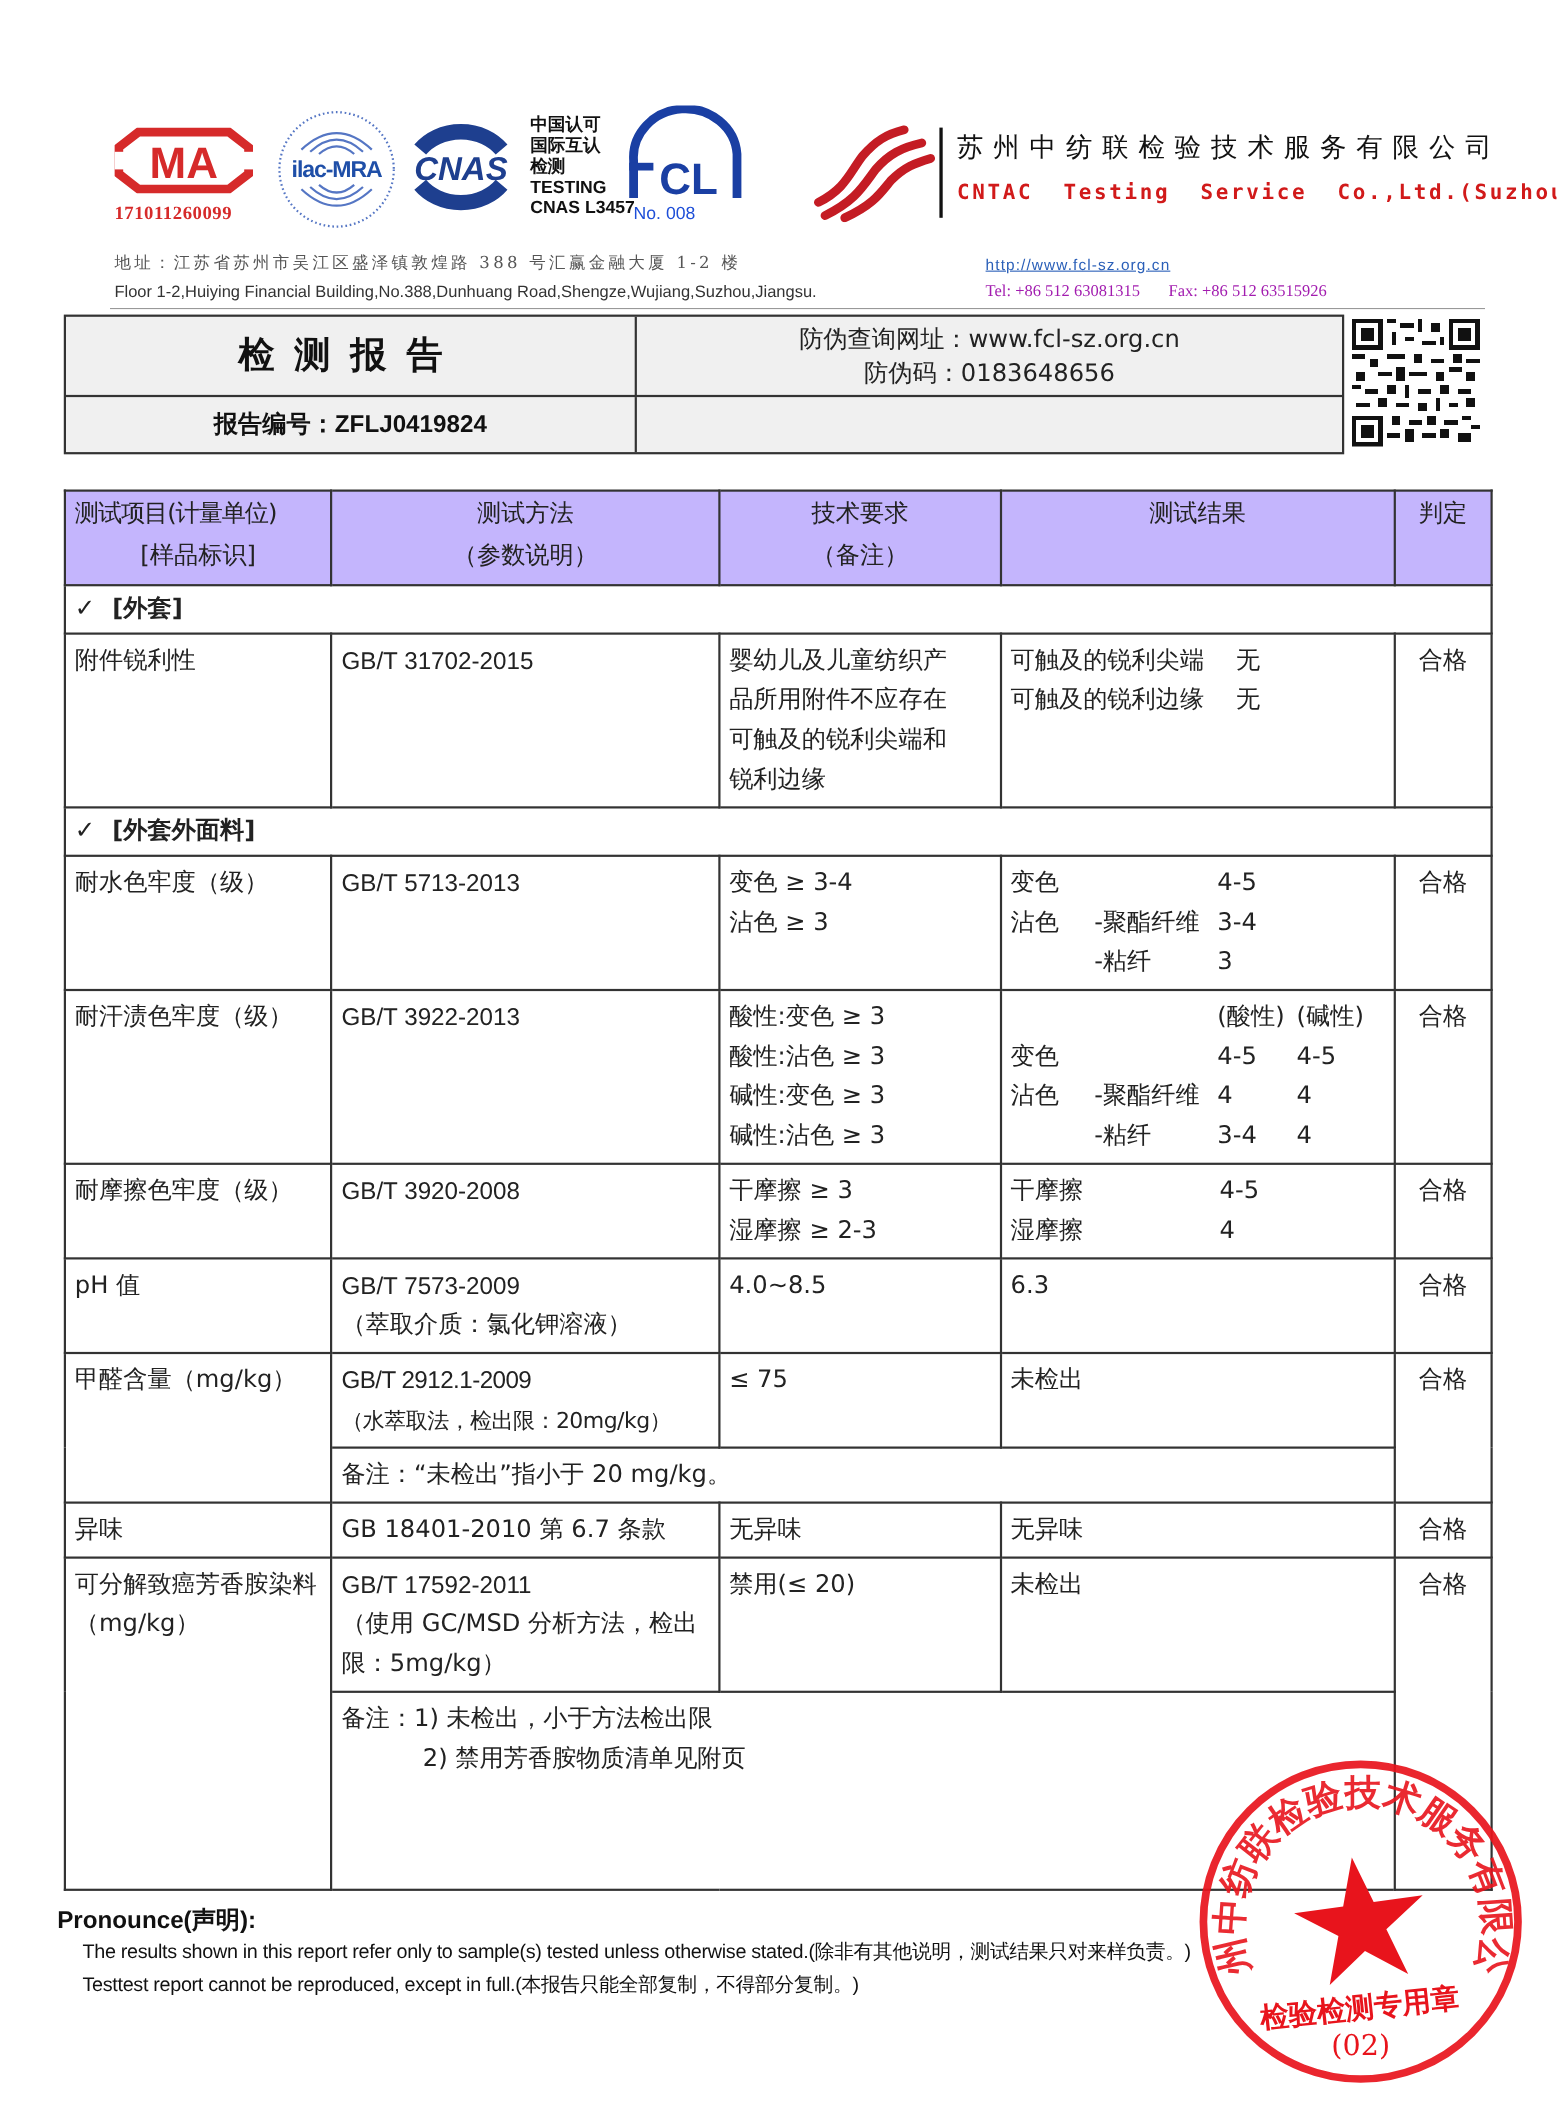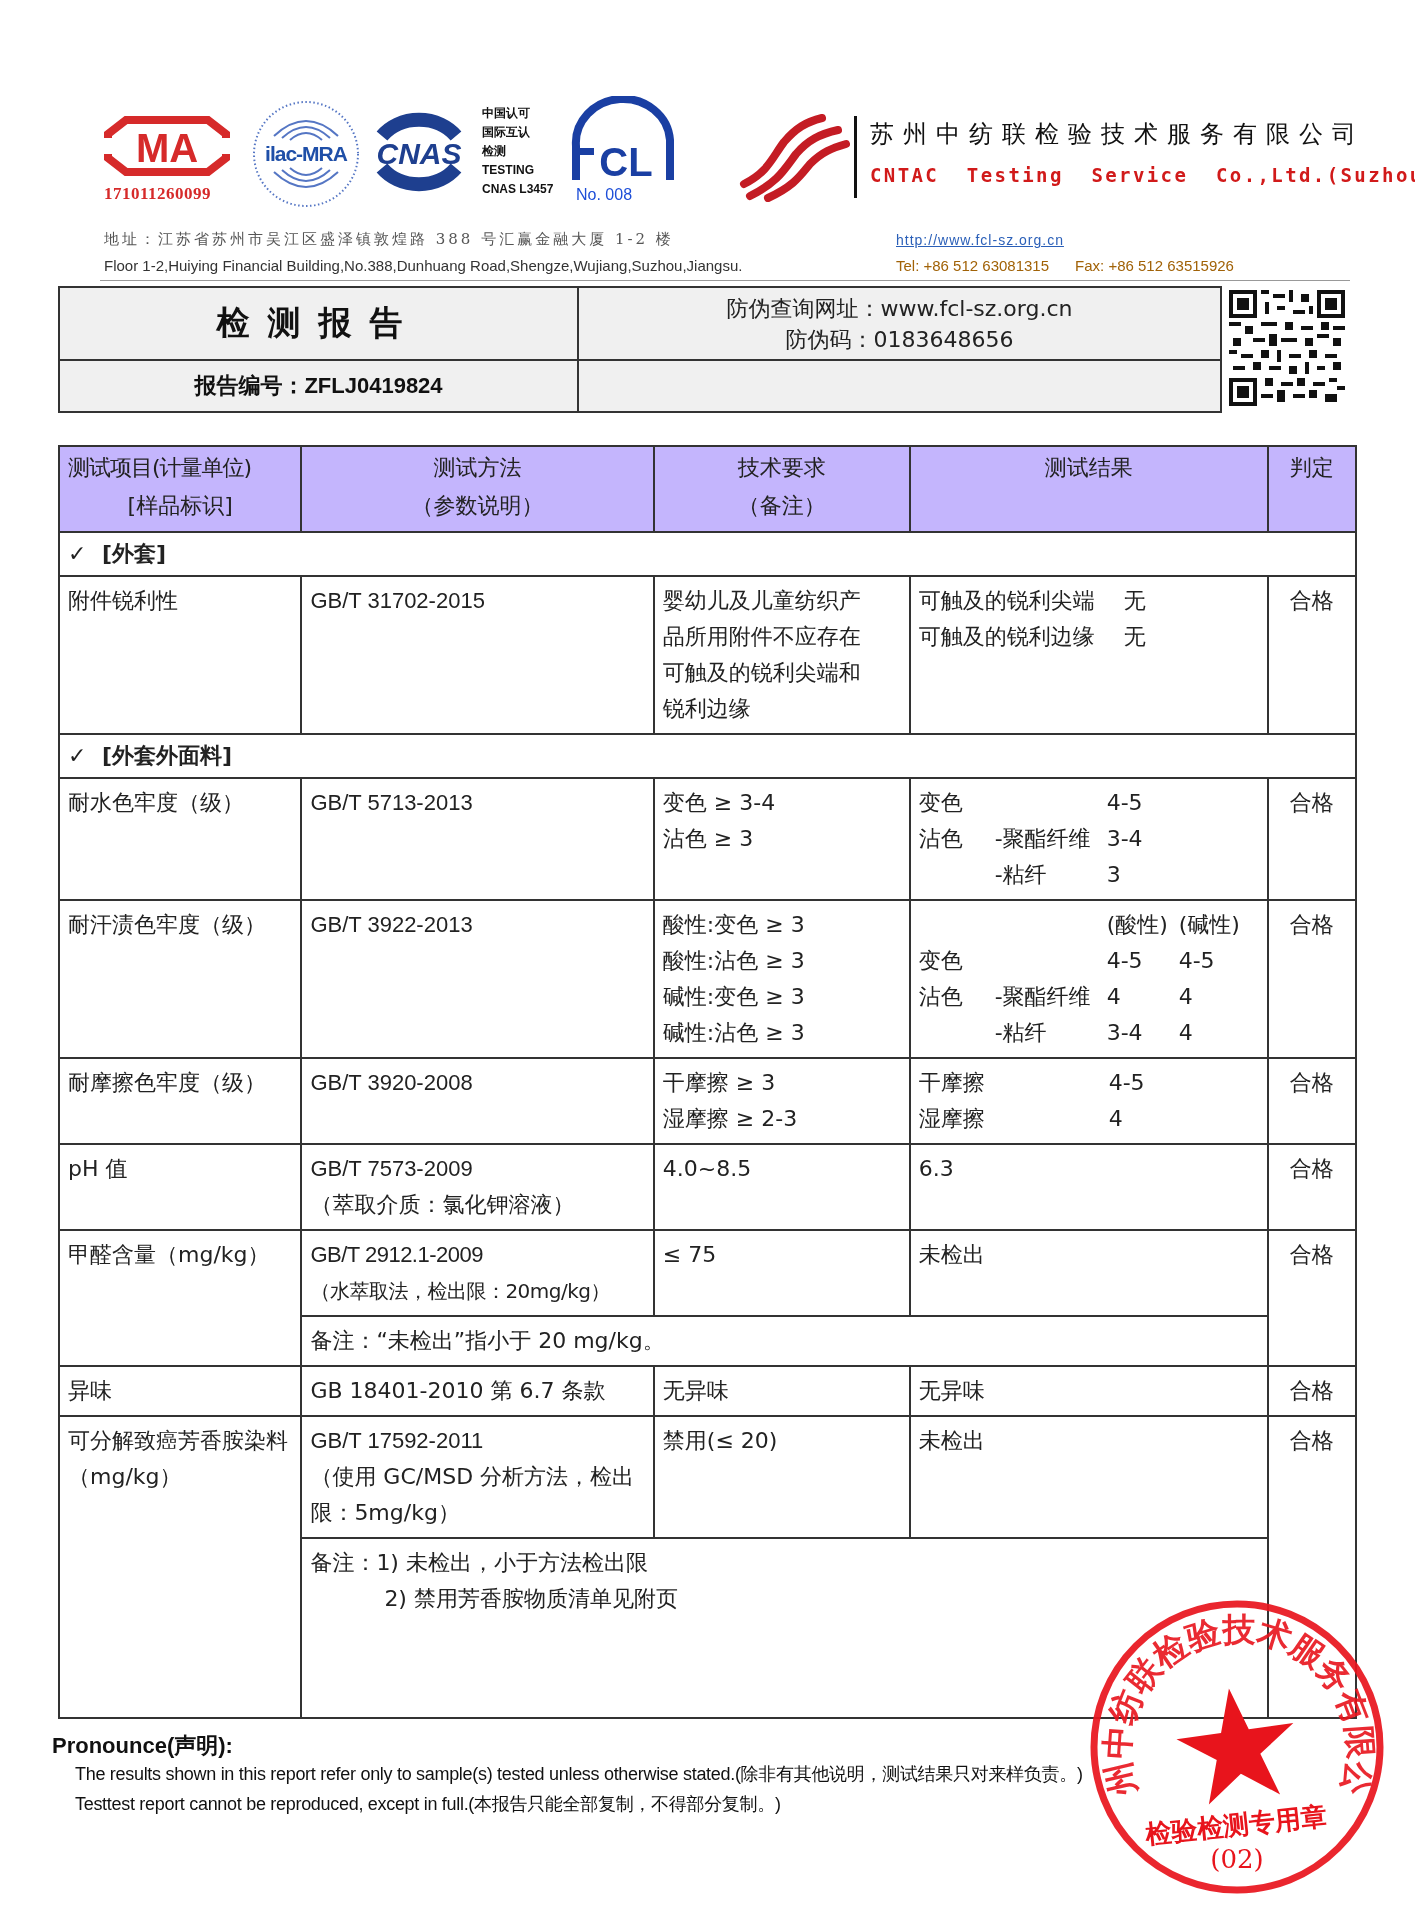--- a/index.html
+++ b/index.html
@@ -6,37 +6,37 @@
   body { width:1415px; height:1920px; position:relative; overflow:hidden;
          font-family:"DejaVu Sans", "Liberation Sans", sans-serif; color:#111; }
   .abs { position:absolute; }
 
   
   .cma-box { left:104px; top:116px; width:126px; height:60px; }
   .cma-num { left:104px; top:184px; width:130px; font-family:"Liberation Serif", serif;
              font-size:17px; font-weight:bold; color:#d62a2a; letter-spacing:0.5px; }
   .ilac { left:250px; top:98px; width:112px; height:112px; }
   .cnas { left:364px; top:104px; width:110px; height:96px; }
-  .cnas-txt { left:482px; top:104px; font-size:12px; line-height:19px; color:#111;
+  .cnas-txt { left:482px; top:104px; font-size:16px; line-height:19px; color:#111;
               font-family:"Liberation Sans", sans-serif; font-weight:bold; }
   .fcl { left:566px; top:96px; width:114px; height:84px; }
   .fcl-no { left:576px; top:186px; font-family:Liberation Sans, sans-serif; font-size:16px; color:#1d4ed8; }
   .waves { left:738px; top:112px; width:112px; height:90px; }
   .vbar { left:854px; top:116px; width:3px; height:82px; background:#111; }
   .co-cn { left:870px; top:118px; font-size:24px; letter-spacing:9px; color:#111;
            font-family:"DejaVu Sans", sans-serif; }
   .co-en { left:870px; top:164px; font-size:19px; font-weight:bold; color:#d11a1a;
            letter-spacing:2.4px; font-family:"DejaVu Sans Mono", monospace; }
 
   .addr-cn { left:104px; top:230px; font-size:15px; color:#555; letter-spacing:3px;
              font-family:"DejaVu Serif", serif; }
   .addr-en { left:104px; top:257px; font-size:15px; color:#333; font-family:"Liberation Sans", sans-serif; }
   .url { left:896px; top:232px; font-size:14px; color:#2a5fb8; text-decoration:underline;
          letter-spacing:1px; font-family:"Liberation Sans", sans-serif; }
-  .tel { left:896px; top:257px; font-size:15px; color:#a16207; font-family:Liberation Sans, sans-serif;text-align:center; }
+  .tel { left:896px; top:257px; font-size:15px; color:#a21caf; font-family:Liberation Serif, serif;text-align:center; }
   .tel span { margin-right:26px; }
   .hr-line { left:100px; top:280px; width:1250px; height:1px; background:#999; }
 
   
   .hbox { left:58px; top:286px; width:1164px; height:127px; border:2px solid #333;
           background:#f0f0f0; box-sizing:border-box; }
   .hbox .cell { position:absolute; box-sizing:border-box; display:flex; align-items:center;
                 justify-content:center; flex-direction:column; }
   .hbox .c-title { left:0; top:0; width:519px; height:73px; border-right:2px solid #333;
                    border-bottom:2px solid #333; font-size:33px; font-weight:bold; letter-spacing:18px;

